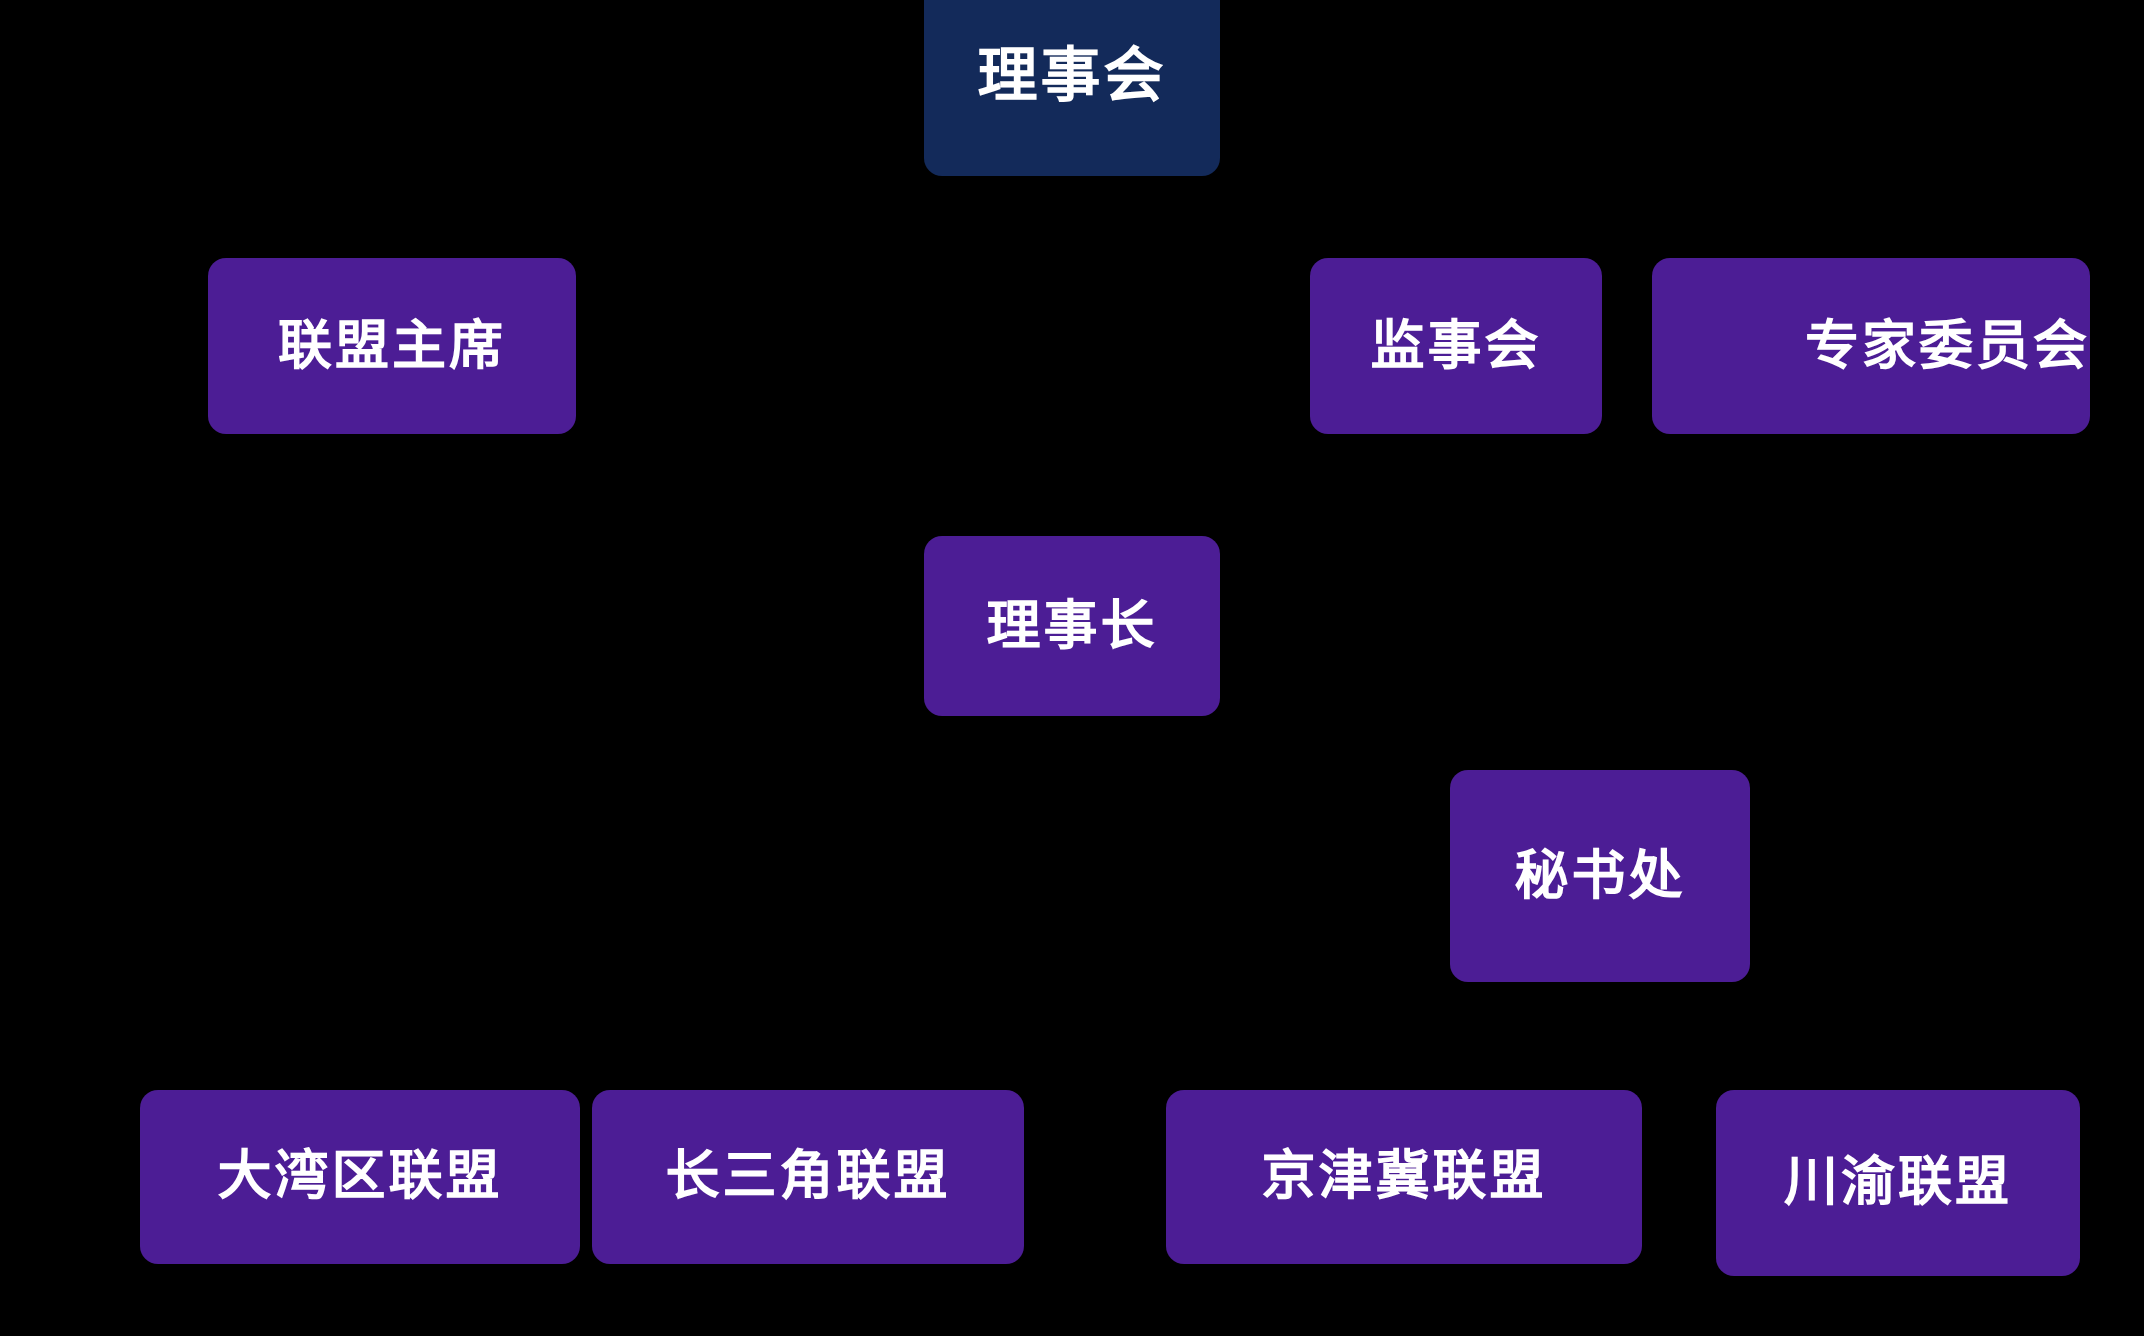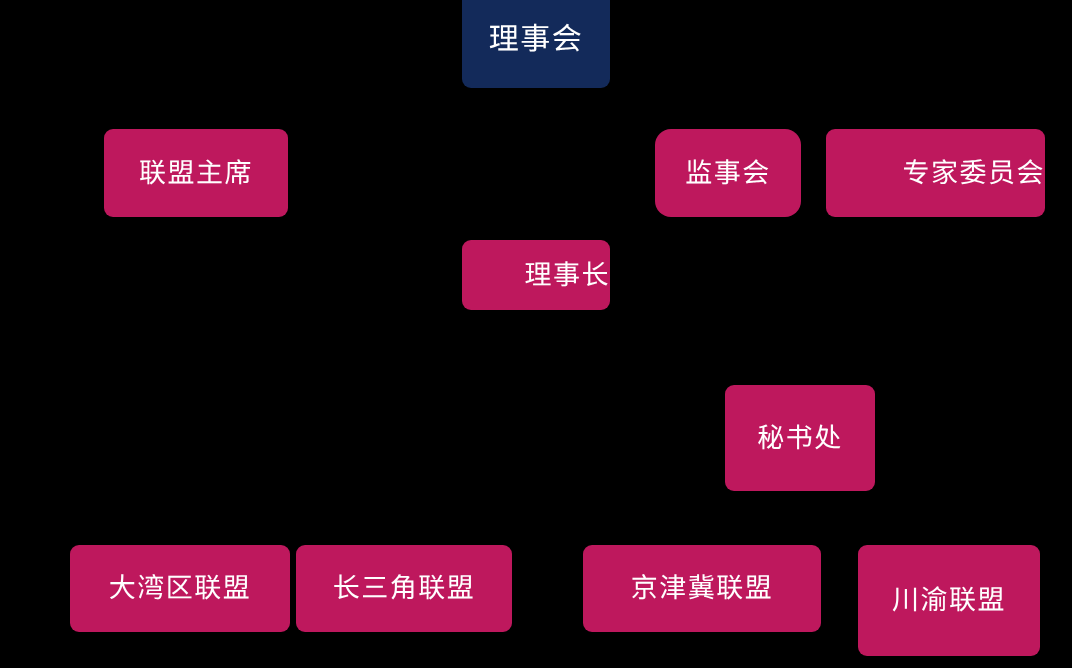--- a/index.html
+++ b/index.html
@@ -25,47 +25,47 @@
     border-radius: 9px;
     color: #ffffff;
     font-weight: 400;
     letter-spacing: 1px;
     line-height: 1;
     text-align: center;
     white-space: nowrap;
     user-select: none;
   }
   .node.slate {
-    background: #be185d;
+    background: #4c1d95;
   }
   .node.navy {
     background: #132a5a;
   }
   .node-label {
     display: block;
     color: #ffffff;
-    font-weight: 400;
+    font-weight: 700;
     letter-spacing: 1.5px;
   }
 
   
   .n-board        { left: 462px; top: -10px;  width: 148px; height: 98px;  font-size: 30px; }
   
   .n-president    { left: 104px; top: 129px;  width: 184px; height: 88px;  font-size: 27px; }
-  .n-supervisors  { left: 655px; top: 129px;  width: 146px; height: 88px;  font-size: 27px; border-radius: 16px; }
+  .n-supervisors  { left: 655px; top: 129px;  width: 146px; height: 88px;  font-size: 27px; }
   .n-experts      { left: 826px; top: 129px;  width: 219px; height: 88px;  font-size: 27px; justify-content: flex-end; }
   
-  .n-chairman     { left: 462px; top: 240px;  width: 148px; height: 70px;  font-size: 27px; justify-content: flex-end; }
+  .n-chairman     { left: 462px; top: 268px;  width: 148px; height: 90px;  font-size: 27px; }
   
   .n-secretariat  { left: 725px; top: 385px;  width: 150px; height: 106px;  font-size: 27px; justify-content: center; }
   
   .n-gba          { left: 30px;  top: 545px;  width: 220px; height: 87px;  font-size: 27px; margin-left: 40px; }
   .n-yrd          { left: 296px; top: 545px;  width: 216px; height: 87px;  font-size: 27px; }
   .n-bth          { left: 583px; top: 545px;  width: 238px; height: 87px;  font-size: 27px; }
-  .n-scy          { left: 858px; top: 545px;  width: 182px; height: 111px;  font-size: 27px; }
+  .n-scy          { left: 858px; top: 545px;  width: 182px; height: 93px;  font-size: 27px; }
 </style>
 </head>
 <body>
 
 <div id="chart-root">
 
   <div class="node navy n-board">
     <span class="node-label">理事会</span>
   </div>
 

